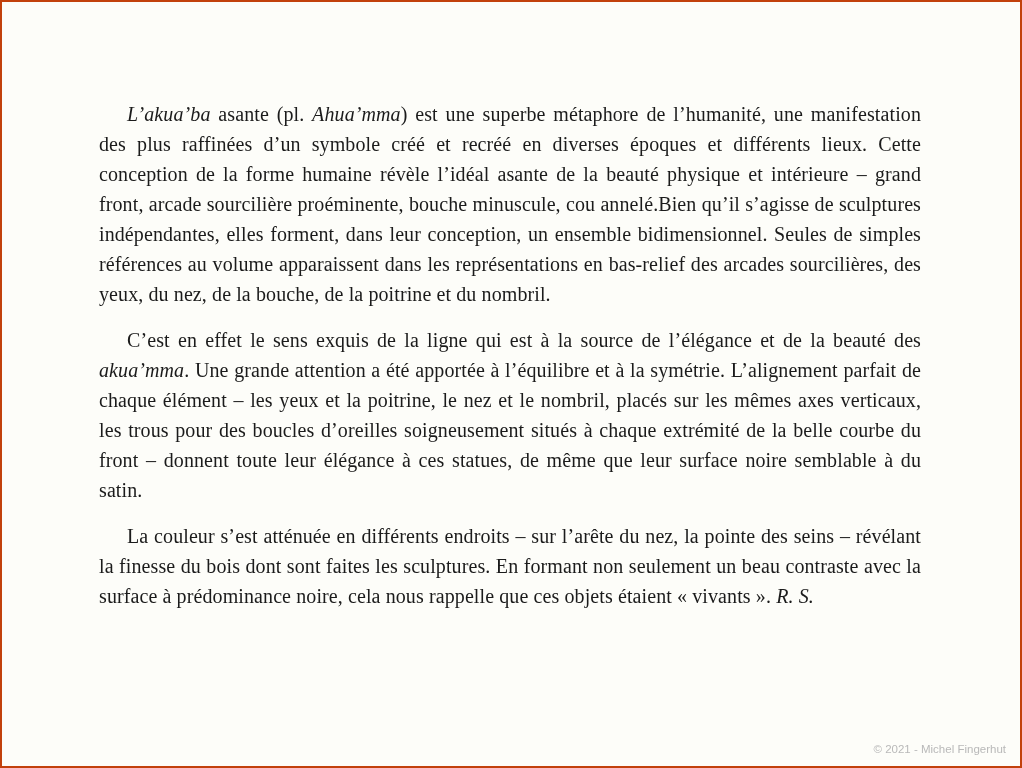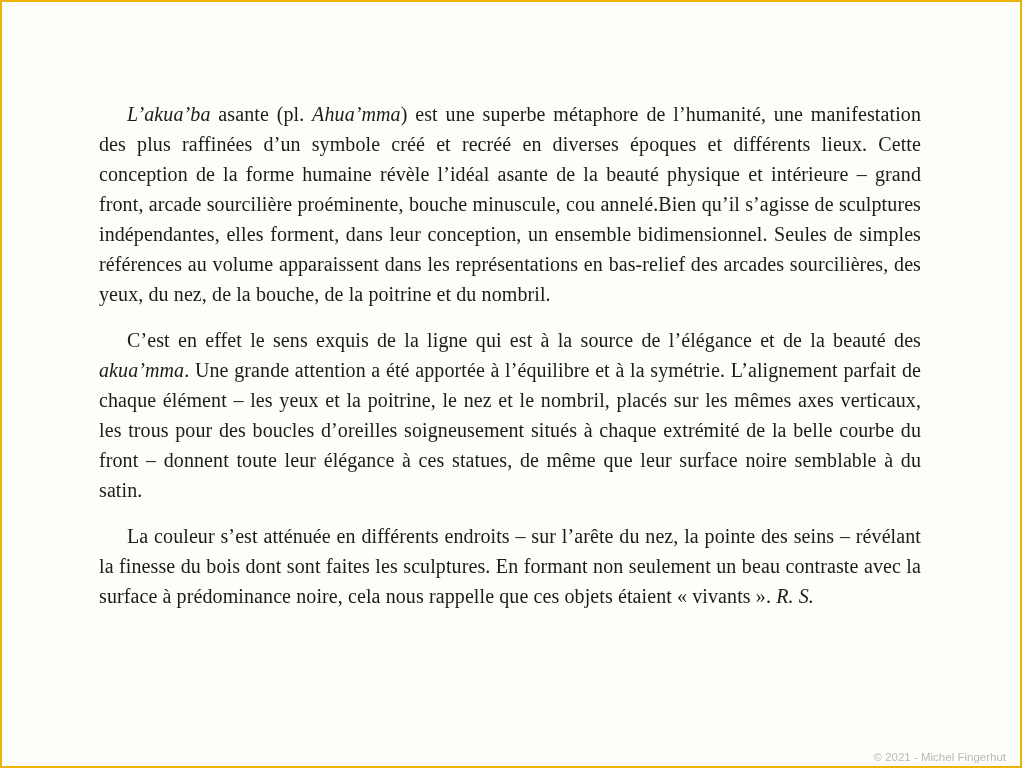--- a/index.html
+++ b/index.html
@@ -6,21 +6,21 @@
     margin: 0;
     padding: 0;
     background: #ffffff;
   }
   .page {
     position: relative;
     width: 1022px;
     height: 768px;
     box-sizing: border-box;
     background: #fdfdf9;
-    border: 2px solid #eab308;
+    border: 2px solid #c2410c;
     overflow: hidden;
     font-family: "Liberation Serif", "DejaVu Serif", serif;
     color: #1b1b1b;
   }
   .content {
     position: absolute;
     left: 97px;
     right: 99px;
     top: 97px;
     text-align: justify;
@@ -31,21 +31,21 @@
   .content p {
     margin: 0 0 16px 0;
     text-indent: 28px;
   }
   .content i {
     font-style: italic;
   }
   .copyright {
     position: absolute;
     right: 14px;
-    bottom: 3px;
+    bottom: 11px;
     font-family: "Liberation Sans", "DejaVu Sans", sans-serif;
     font-size: 11.5px;
     color: #b9b9b9;
   }
 </style>
 </head>
 <body>
 
 <div class="page">
   <div class="content">

